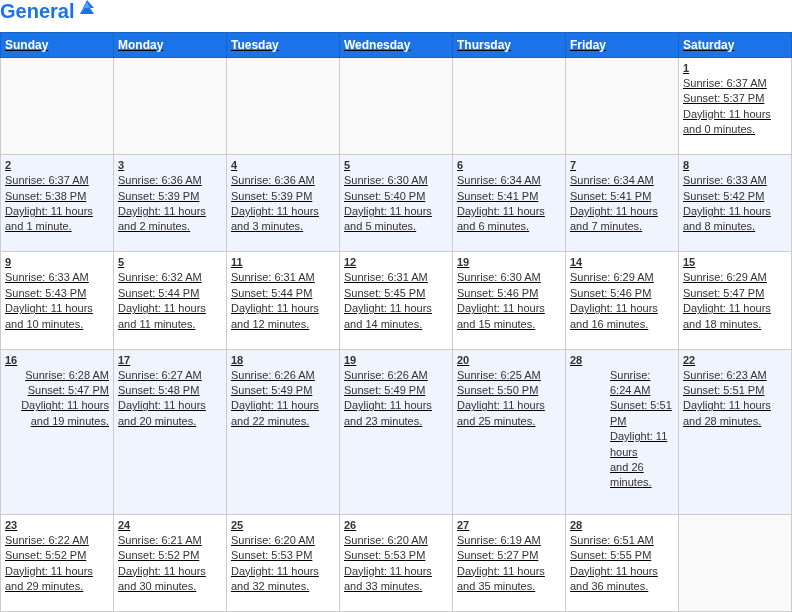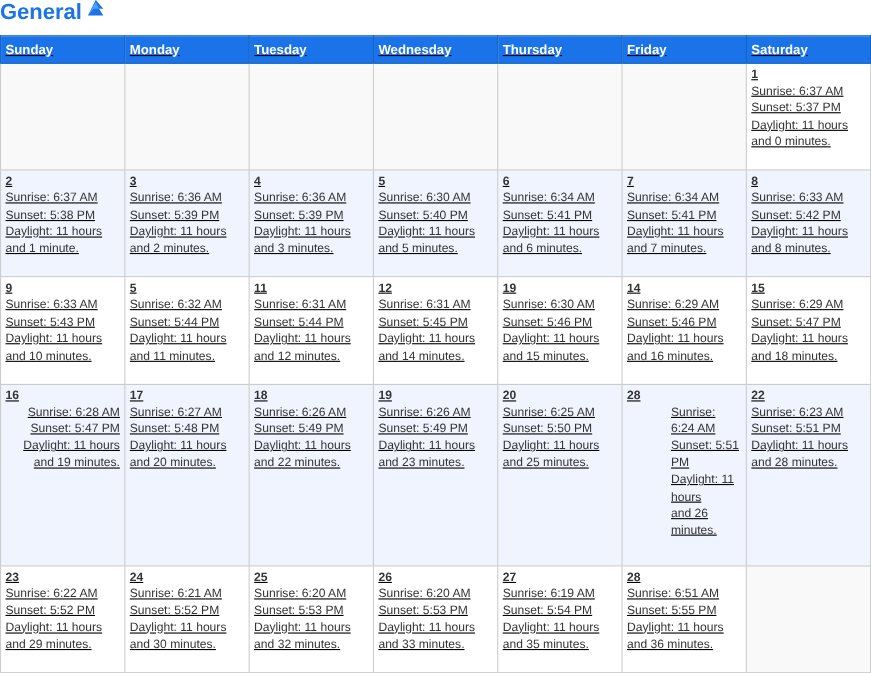--- a/index.html
+++ b/index.html
@@ -328,21 +328,21 @@
           <td>
             <span class="day-num">26</span>
             <div class="day-info" style="white-space: pre-line;">Sunrise: 6:20 AM
 Sunset: 5:53 PM
 Daylight: 11 hours
 and 33 minutes.</div>
           </td>
           <td>
             <span class="day-num">27</span>
             <div class="day-info" style="white-space: pre-line;">Sunrise: 6:19 AM
-Sunset: 5:54 PM
+Sunset: 5:27 PM
 Daylight: 11 hours
 and 35 minutes.</div>
           </td>
           <td>
             <span class="day-num">28</span>
             <div class="day-info" style="white-space: pre-line;">Sunrise: 6:51 AM
 Sunset: 5:55 PM
 Daylight: 11 hours
 and 36 minutes.</div>
           </td>

